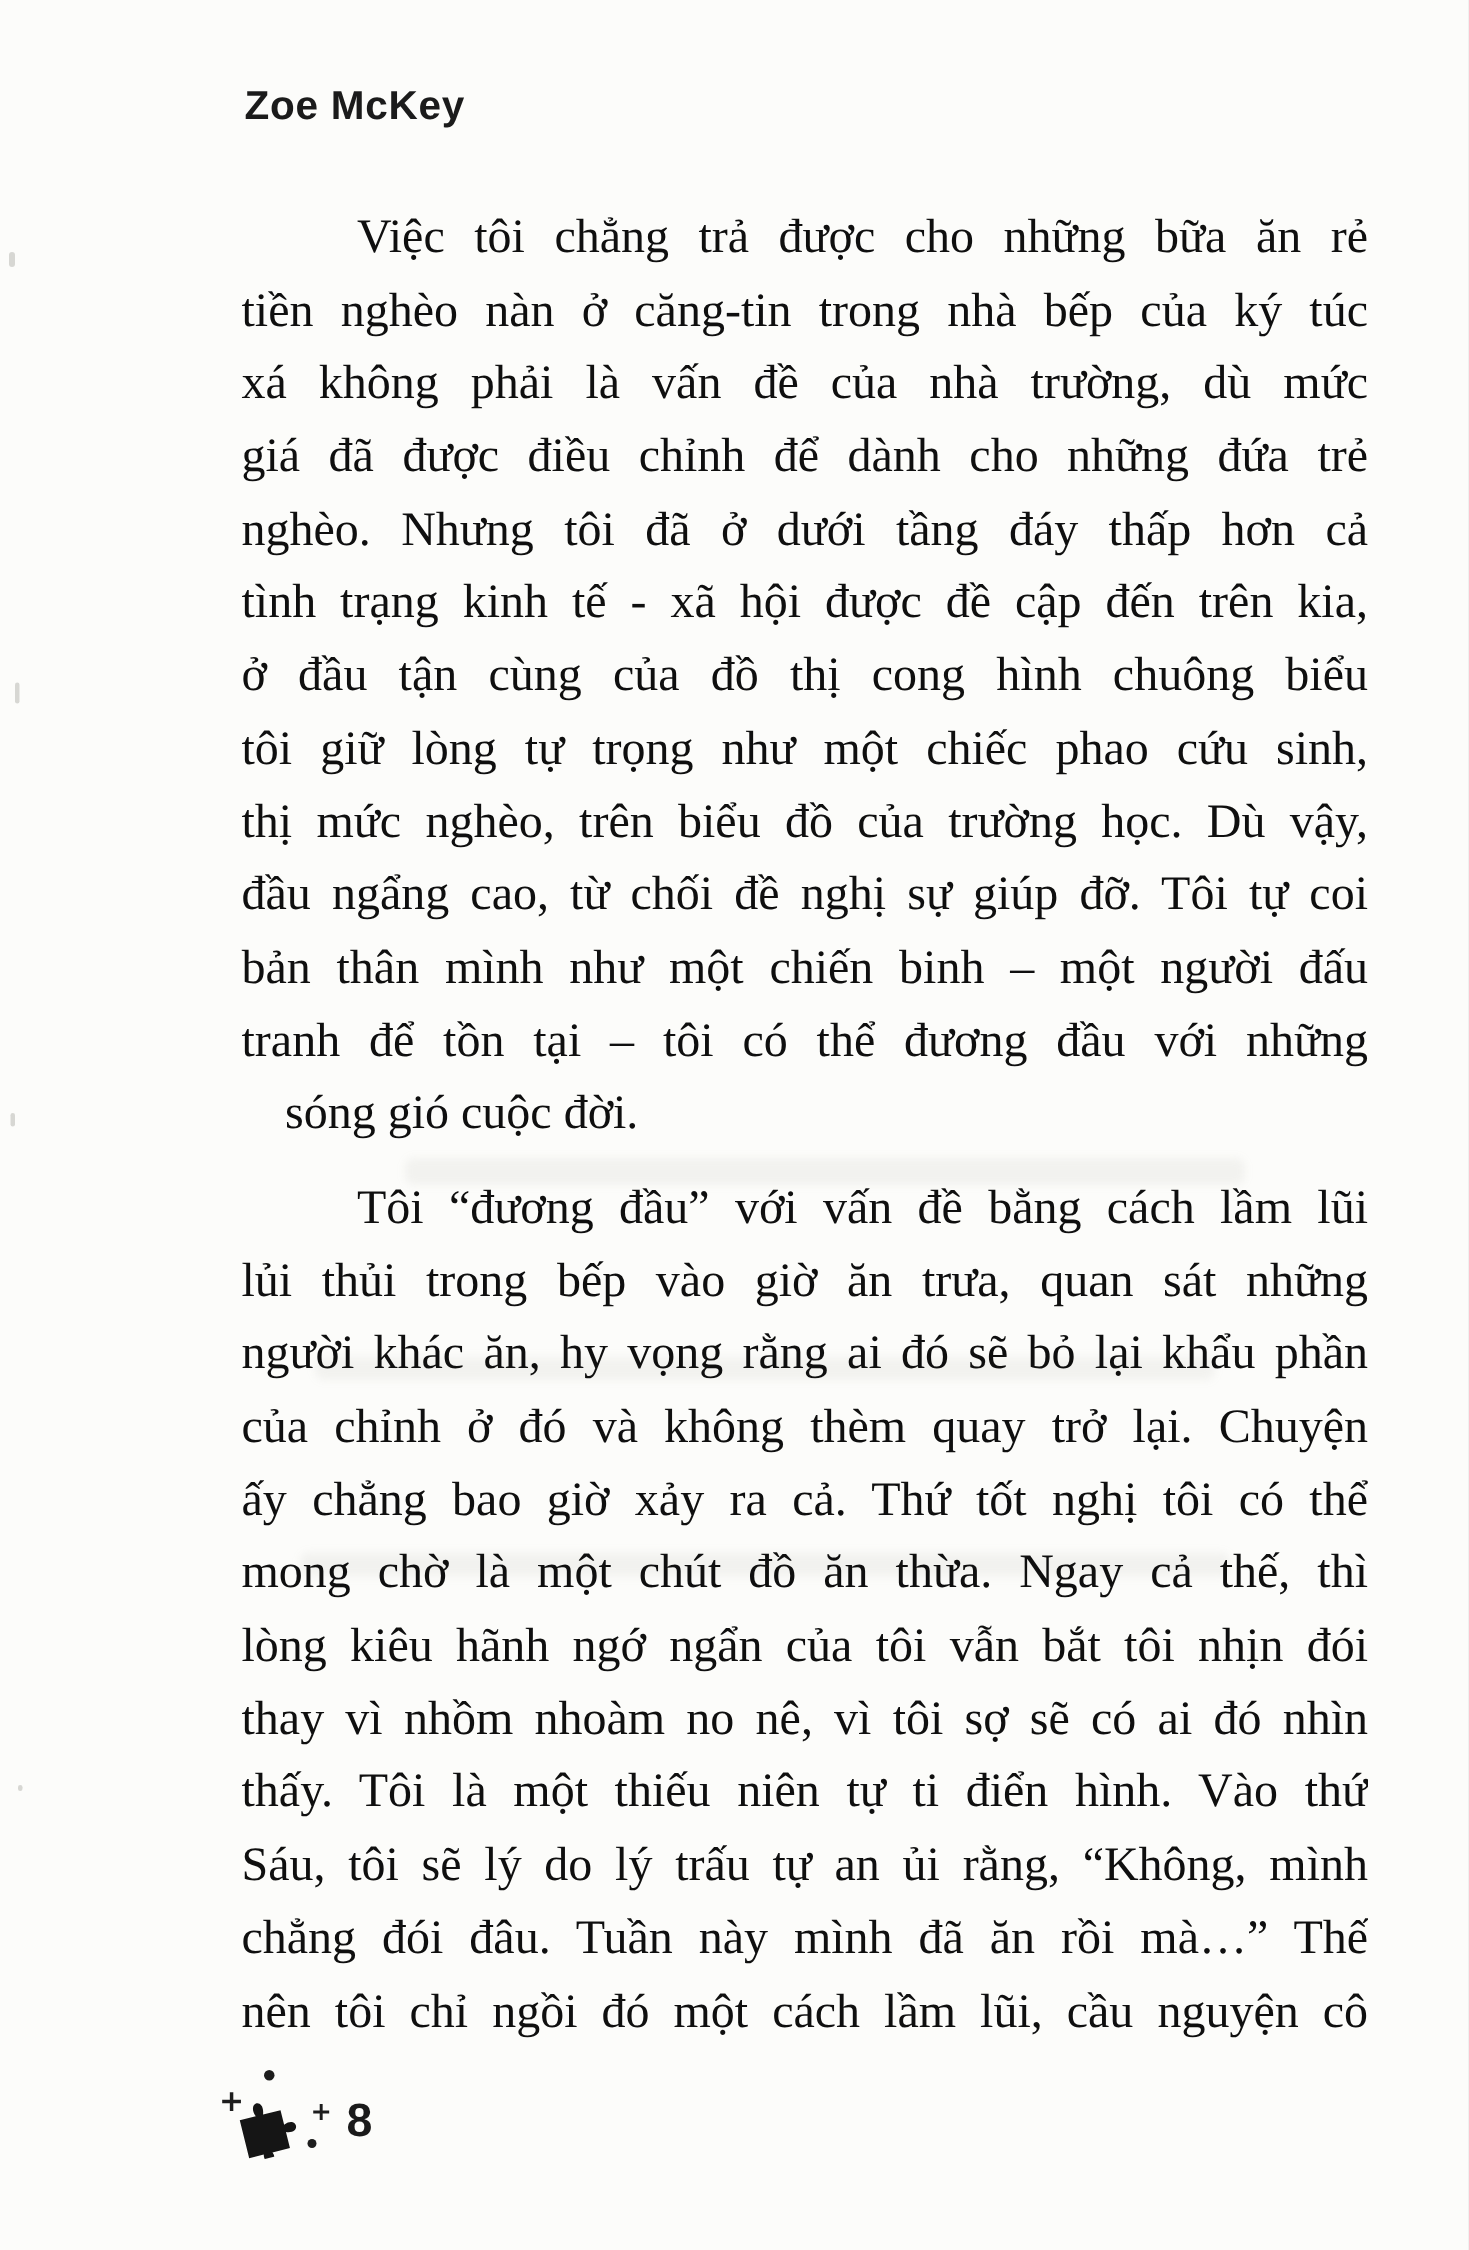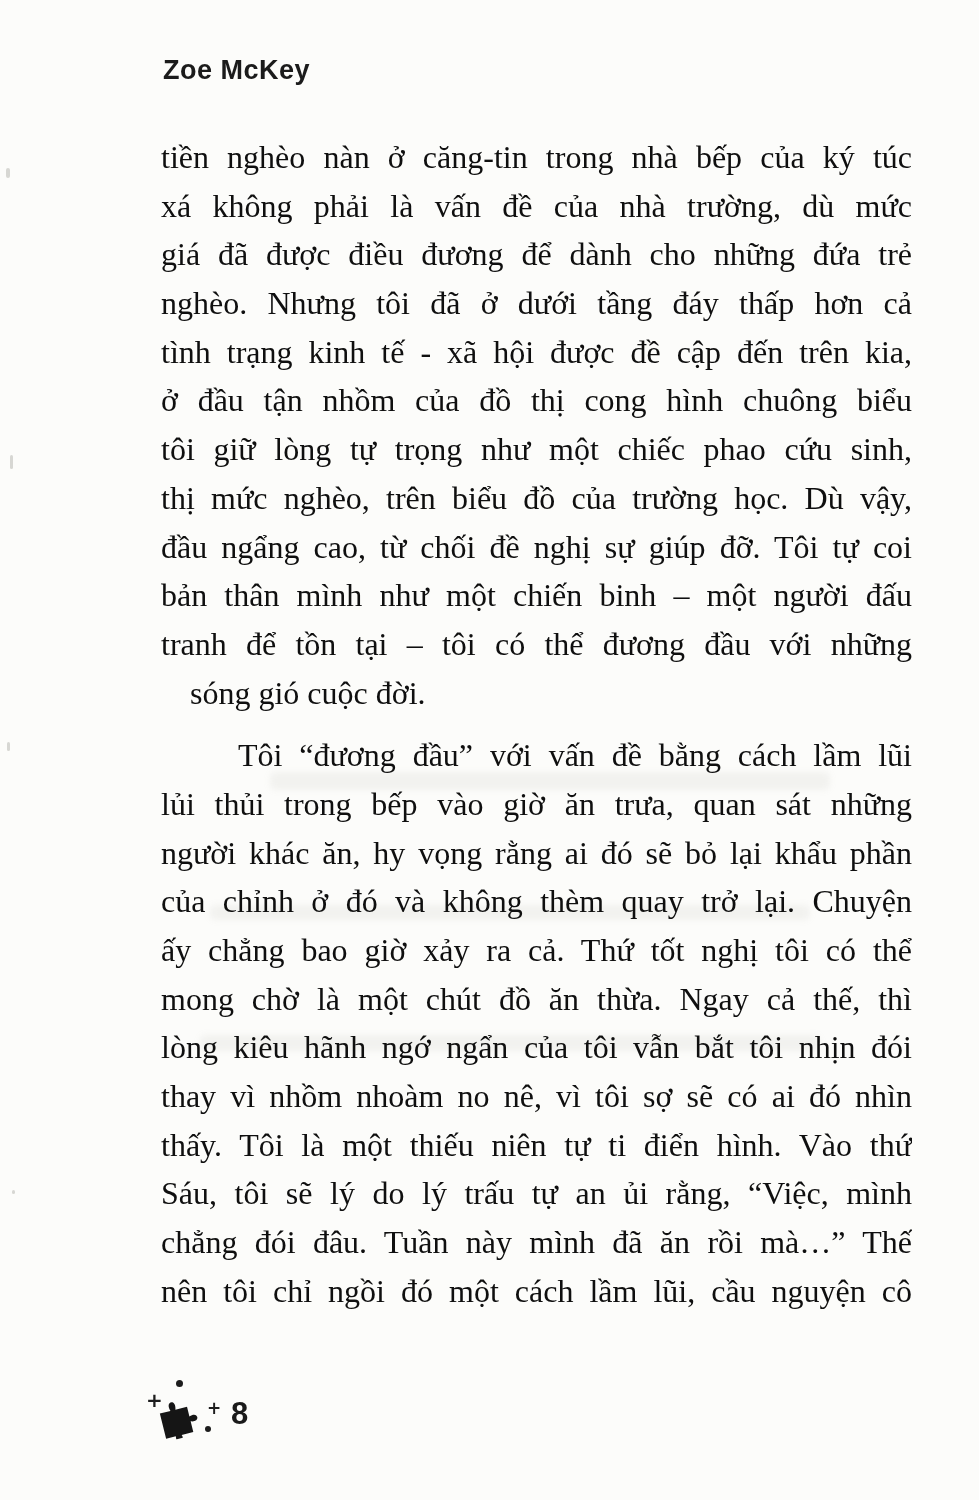--- a/index.html
+++ b/index.html
@@ -116,45 +116,46 @@
   <div class="ghost g2"></div>
   <div class="ghost g3"></div>
   <div class="smudge s1"></div>
   <div class="smudge s2"></div>
   <div class="smudge s3"></div>
   <div class="smudge s4"></div>
 
   <div class="text-block">
 
     <div class="paragraph">
+      <div class="line j first">Việc tôi chẳng trả được cho những bữa ăn rẻ</div>
       <div class="line j">tiền nghèo nàn ở căng-tin trong nhà bếp của ký túc</div>
       <div class="line j">xá không phải là vấn đề của nhà trường, dù mức</div>
-      <div class="line j">giá đã được điều đương để dành cho những đứa trẻ</div>
+      <div class="line j">giá đã được điều chỉnh để dành cho những đứa trẻ</div>
       <div class="line j">nghèo. Nhưng tôi đã ở dưới tầng đáy thấp hơn cả</div>
       <div class="line j">tình trạng kinh tế - xã hội được đề cập đến trên kia,</div>
-      <div class="line j">ở đầu tận nhồm của đồ thị cong hình chuông biểu</div>
+      <div class="line j">ở đầu tận cùng của đồ thị cong hình chuông biểu</div>
       <div class="line j">tôi giữ lòng tự trọng như một chiếc phao cứu sinh,</div>
       <div class="line j">thị mức nghèo, trên biểu đồ của trường học. Dù vậy,</div>
       <div class="line j">đầu ngẩng cao, từ chối đề nghị sự giúp đỡ. Tôi tự coi</div>
       <div class="line j">bản thân mình như một chiến binh – một người đấu</div>
       <div class="line j">tranh để tồn tại – tôi có thể đương đầu với những</div>
       <div class="line noj">sóng gió cuộc đời.</div>
     </div>
 
     <div class="paragraph second">
       <div class="line j first">Tôi “đương đầu” với vấn đề bằng cách lầm lũi</div>
       <div class="line j">lủi thủi trong bếp vào giờ ăn trưa, quan sát những</div>
       <div class="line j">người khác ăn, hy vọng rằng ai đó sẽ bỏ lại khẩu phần</div>
       <div class="line j">của chỉnh ở đó và không thèm quay trở lại. Chuyện</div>
       <div class="line j">ấy chẳng bao giờ xảy ra cả. Thứ tốt nghị tôi có thể</div>
       <div class="line j">mong chờ là một chút đồ ăn thừa. Ngay cả thế, thì</div>
       <div class="line j">lòng kiêu hãnh ngớ ngẩn của tôi vẫn bắt tôi nhịn đói</div>
       <div class="line j">thay vì nhồm nhoàm no nê, vì tôi sợ sẽ có ai đó nhìn</div>
       <div class="line j">thấy. Tôi là một thiếu niên tự ti điển hình. Vào thứ</div>
-      <div class="line j">Sáu, tôi sẽ lý do lý trấu tự an ủi rằng, “Việc, mình</div>
+      <div class="line j">Sáu, tôi sẽ lý do lý trấu tự an ủi rằng, “Không, mình</div>
       <div class="line j">chẳng đói đâu. Tuần này mình đã ăn rồi mà…” Thế</div>
       <div class="line j">nên tôi chỉ ngồi đó một cách lầm lũi, cầu nguyện cô</div>
     </div>
 
   </div>
 
   <div class="footer-ornament">
     <span class="plus p1">+</span>
     <span class="dot d1"></span>
     <svg width="50" height="44" viewBox="0 0 50 44">

